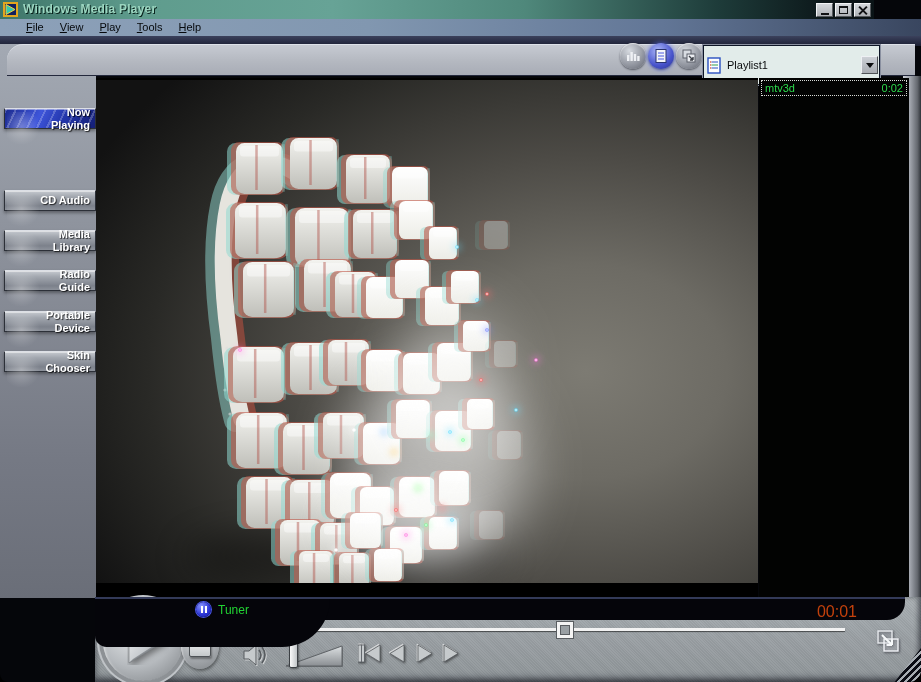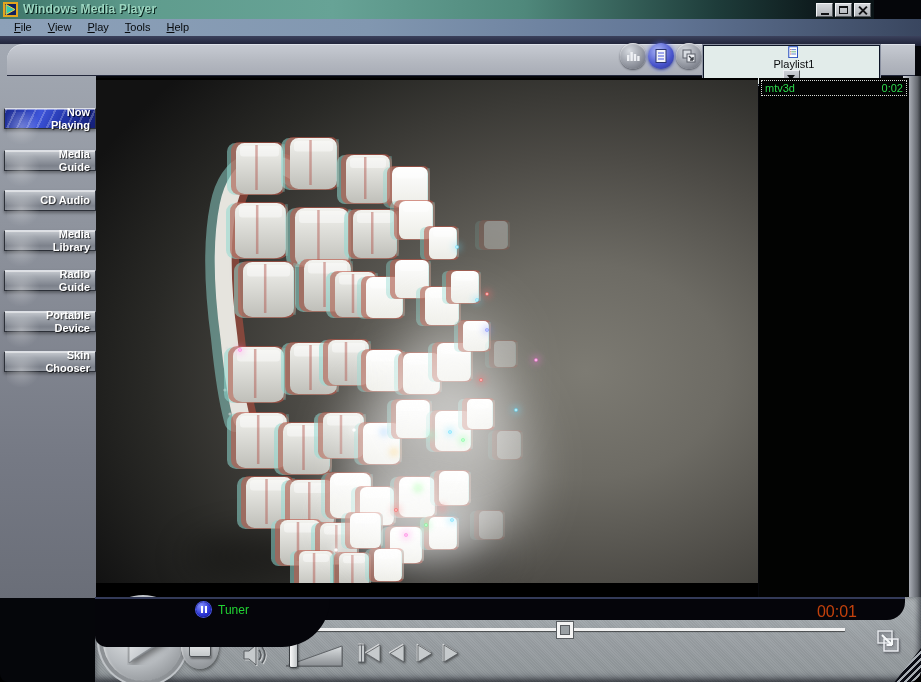--- a/index.html
+++ b/index.html
@@ -22,21 +22,21 @@
     display:flex; align-items:center; justify-content:center; position:relative; cursor:default; }
   .g-min{ width:8px; height:2px; background:#101214; margin-top:7px; }
   .g-max{ width:9px; height:8px; border:1px solid #101214; border-top-width:2px; }
   .g-x{ position:relative; width:9px; height:9px; }
   .g-x::before,.g-x::after{ content:""; position:absolute; left:4px; top:-1px; width:2px; height:11px; background:#101214; }
   .g-x::before{ transform:rotate(45deg);} .g-x::after{ transform:rotate(-45deg);}
 
   
   .menubar{ position:absolute; left:0; top:19px; width:921px; height:17px;
     background:linear-gradient(90deg,#8da1b9 0%,#8197b0 40%,#627696 72%,#39465f 100%);
-    display:flex; align-items:center; padding-left:6px; }
+    display:flex; align-items:center; padding-left:18px; }
   .menu-item{ display:inline-block; padding:1px 8px 2px 8px; font-size:11px; color:#06090c; cursor:default; }
   .menu-item::first-letter{ text-decoration:underline; }
 
   
   .dark-strip{ position:absolute; left:0; top:36px; width:921px; height:10px;
     background:linear-gradient(180deg,#3b415c,#1b1f33); }
   .sidebar-col{ position:absolute; left:0; top:44px; width:96px; height:554px;
     background:linear-gradient(180deg,#a3a9b3 0%,#8d929c 35%,#757984 75%,#6a6e78 100%); }
   .band{ position:absolute; left:7px; top:44px; width:908px; height:32px;
     background:linear-gradient(180deg,#c6cad2 0%,#b4b8c0 55%,#a8acb6 100%);
@@ -46,21 +46,21 @@
 
   
   .tb-circle{ position:absolute; top:43px; width:26px; height:26px; border-radius:50%;
     background:radial-gradient(circle at 36% 30%, #d6dae0, #8e929c 62%, #60646e 100%);
     box-shadow:0 1px 2px rgba(10,12,24,.55), inset 0 1px 1px rgba(255,255,255,.6);
     display:flex; align-items:center; justify-content:center; cursor:default; }
   .tb-circle.active{ background:radial-gradient(circle at 38% 30%, #aab6f8, #4854cc 60%, #2a348e 100%);
     box-shadow:0 0 4px 1px rgba(90,110,240,.6), 0 1px 2px rgba(10,12,24,.5); }
   .dropdown{ position:absolute; left:703px; top:45px; width:177px; height:40px;
     background:#e2ecea; border:1px solid #0d1526; outline:1px solid #8a90a0;
-    display:flex; align-items:center; cursor:default;flex-direction:column; }
+    display:flex; align-items:center; cursor:default; }
   .dd-text{ font-size:11px; color:#0a0c0e; padding-left:5px; flex:1; }
   .dd-btn{ width:17px; height:18px; margin-right:1px; background:linear-gradient(180deg,#ccd0d6,#a8acb2);
     border:1px solid; border-color:#eef0f4 #4e5256 #4e5256 #eef0f4;
     display:flex; align-items:center; justify-content:center; }
   .dd-arrow{ width:0; height:0; border-left:4px solid transparent; border-right:4px solid transparent;
     border-top:5px solid #0c0e10; }
 
   
   .sbtn{ position:absolute; left:4px; width:92px; height:21px;
     background:linear-gradient(180deg,#c6cad0 0%,#a2a7af 30%,#7c818b 78%,#8d929b 100%);
@@ -212,23 +212,20 @@
       <rect x="3" y="10.4" width="1.2" height="1.2" fill="#d04020"></rect>
     </svg>
     <span class="dd-text">Playlist1</span>
     <div class="dd-btn">
       <div class="dd-arrow"></div>
     </div>
   </div>
 
   <div class="sbtn active" style="top:108px">
       <span class="lbl">Now Playing</span>
-    </div>
-  <div class="sbtn" style="top:150px">
-      <span class="lbl">Media Guide</span>
     </div>
   <div class="sbtn" style="top:190px">
       <span class="lbl">CD Audio</span>
     </div>
   <div class="sbtn" style="top:230px">
       <span class="lbl">Media Library</span>
     </div>
   <div class="sbtn" style="top:270px">
       <span class="lbl">Radio Guide</span>
     </div>

